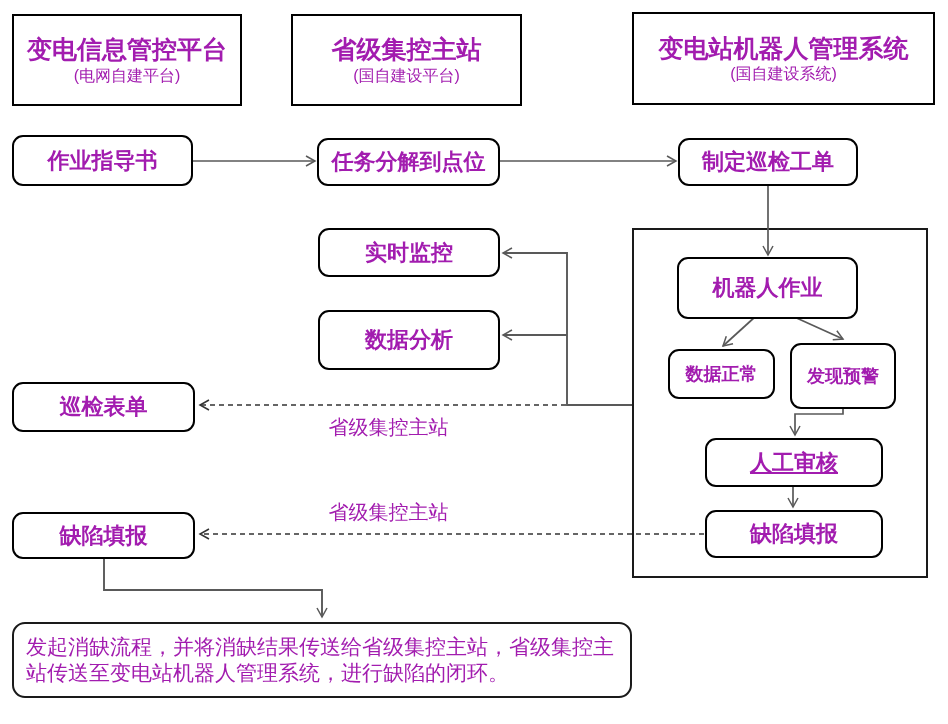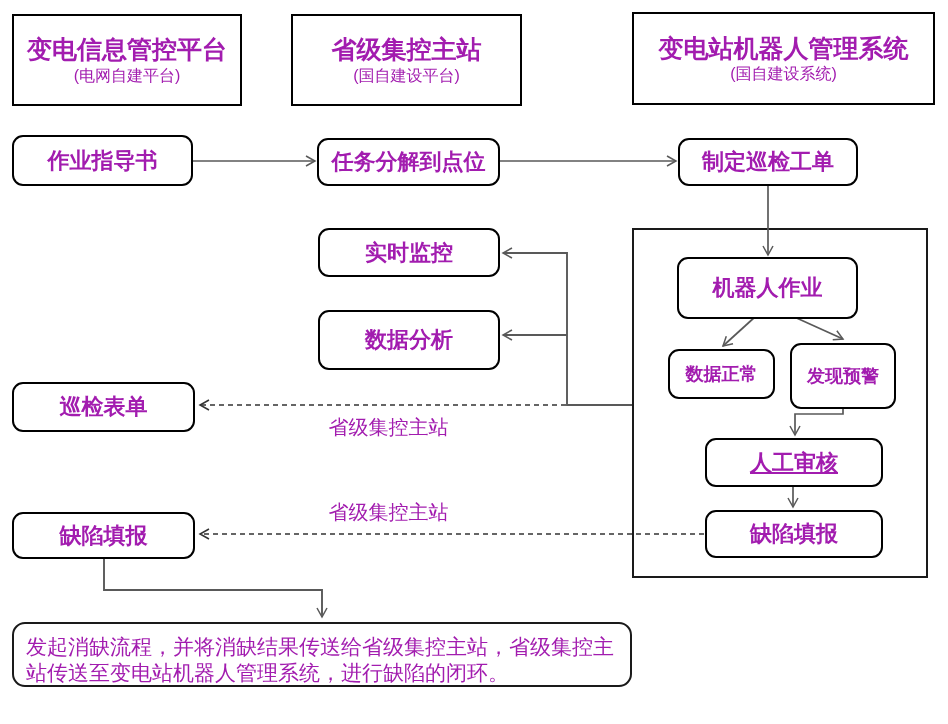--- a/index.html
+++ b/index.html
@@ -124,15 +124,15 @@
 
   <div class="node" style="left:677px;top:257px;width:181px;height:62px;">机器人作业</div>
   <div class="node small" style="left:668px;top:349px;width:107px;height:50px;">数据正常</div>
   <div class="node small" style="left:790px;top:343px;width:106px;height:66px;">发现预警</div>
   <div class="node" style="left:705px;top:438px;width:178px;height:49px;text-decoration:underline;">人工审核</div>
   <div class="node" style="left:705px;top:510px;width:178px;height:48px;">缺陷填报</div>
 
   <div class="flabel" style="left:316px;top:414px;width:145px;">省级集控主站</div>
   <div class="flabel" style="left:316px;top:499px;width:145px;">省级集控主站</div>
 
-  <div class="note" style="left:12px;top:622px;width:620px;height:65px;">发起消缺流程，并将消缺结果传送给省级集控主站，省级集控主站传送至变电站机器人管理系统，进行缺陷的闭环。</div>
+  <div class="note" style="left:12px;top:622px;width:620px;height:76px;">发起消缺流程，并将消缺结果传送给省级集控主站，省级集控主站传送至变电站机器人管理系统，进行缺陷的闭环。</div>
 
 </div>
 
 </body></html>

